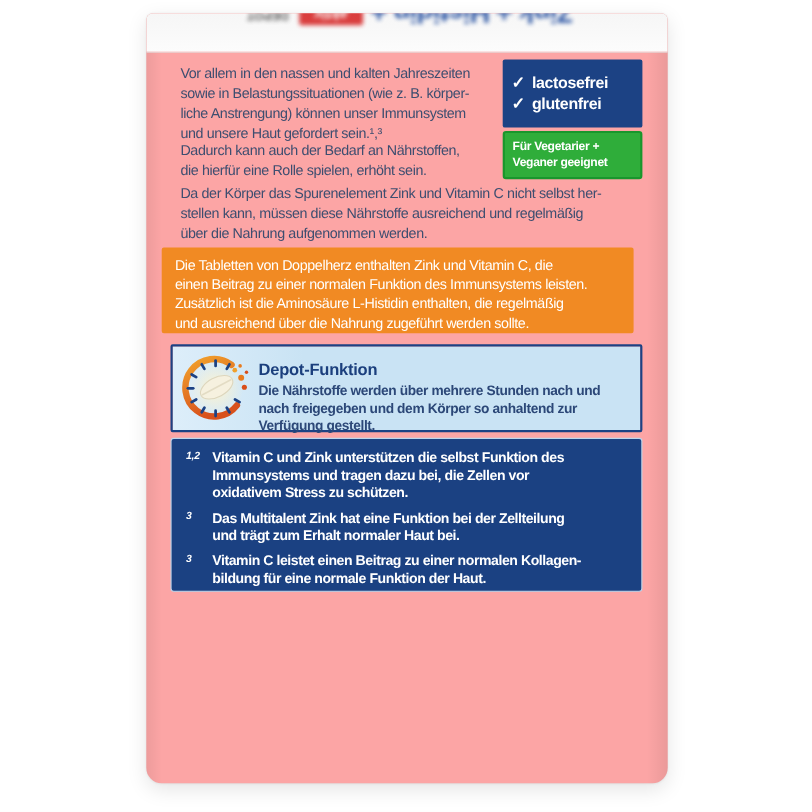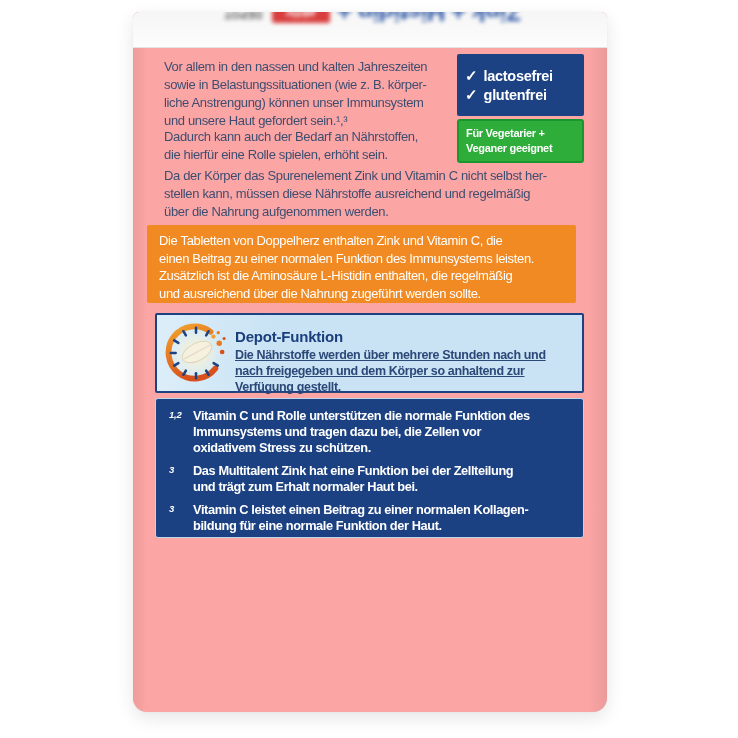--- a/index.html
+++ b/index.html
@@ -78,21 +78,21 @@
     position:absolute; left:22px; top:301px; width:429px; height:80px;
     background:linear-gradient(90deg,#ddeefa 0%, #c9e3f4 28%, #c9e3f4 100%);
     border:2px solid #1c4284; border-radius:2px;
     display:flex; align-items:center;
   }
   .depot-icon-wrap { width:78px; display:flex; justify-content:center; flex:0 0 78px; }
   .depot-texts { flex:1; padding-right:10px; }
   .depot-title { color:#1b3f7d; font-size:15px; font-weight:bold; letter-spacing:-0.2px;
     margin-bottom:2px;margin-top:17px; }
   .depot-body { color:#2c4878; font-size:12.5px; font-weight:bold; line-height:16px;
-    letter-spacing:-0.35px; white-space:pre-line;text-decoration:underline; }
+    letter-spacing:-0.35px; white-space:pre-line; }
 
   
   .footnote-box {
     position:absolute; left:22px; top:386px; width:429px; height:140px;
     background:#1b4182; border:1px solid #bcd6ec; border-radius:3px;
     padding:9px 13px 0 13px; color:#ffffff;
   }
   .footnote-entry { display:flex; margin-bottom:7px; }
   .fn-marker { flex:0 0 24px; font-size:9.5px; font-weight:bold; padding-top:1px;
     letter-spacing:-0.2px;font-style:italic; }
@@ -190,21 +190,21 @@
         <div class="depot-title">Depot-Funktion</div>
         <div class="depot-body">Die Nährstoffe werden über mehrere Stunden nach und
 nach freigegeben und dem Körper so anhaltend zur
 Verfügung gestellt.</div>
       </div>
     </div>
 
     <div class="footnote-box">
       <div class="footnote-entry">
         <div class="fn-marker">1,2</div>
-        <div class="fn-text">Vitamin C und Rolle unterstützen die normale Funktion des
+        <div class="fn-text">Vitamin C und Zink unterstützen die selbst Funktion des
 Immunsystems und tragen dazu bei, die Zellen vor
 oxidativem Stress zu schützen.</div>
       </div>
       <div class="footnote-entry">
         <div class="fn-marker">3</div>
         <div class="fn-text">Das Multitalent Zink hat eine Funktion bei der Zellteilung
 und trägt zum Erhalt normaler Haut bei.</div>
       </div>
       <div class="footnote-entry">
         <div class="fn-marker">3</div>

